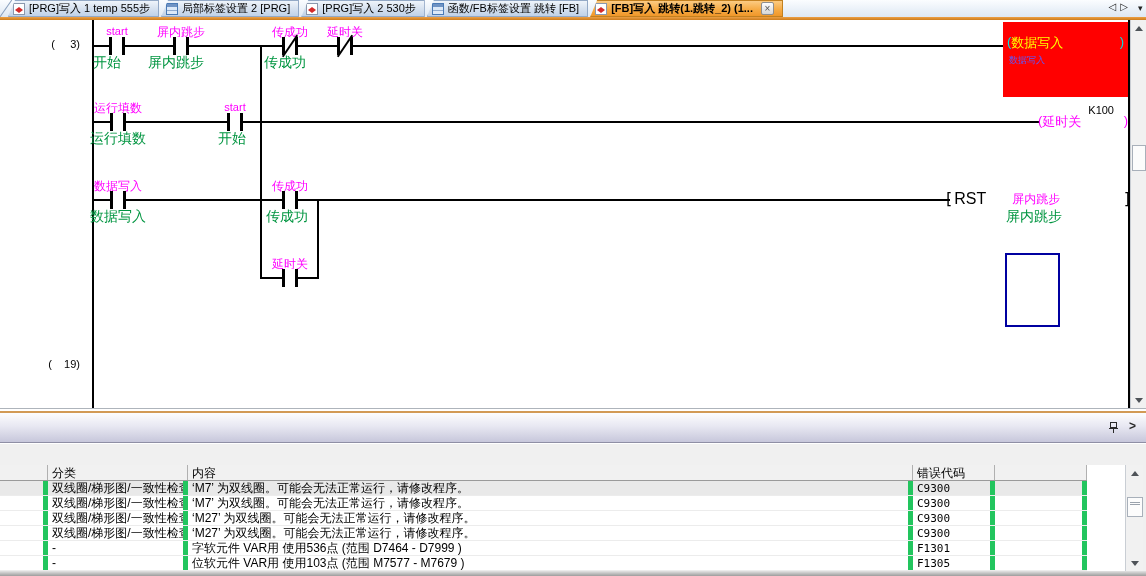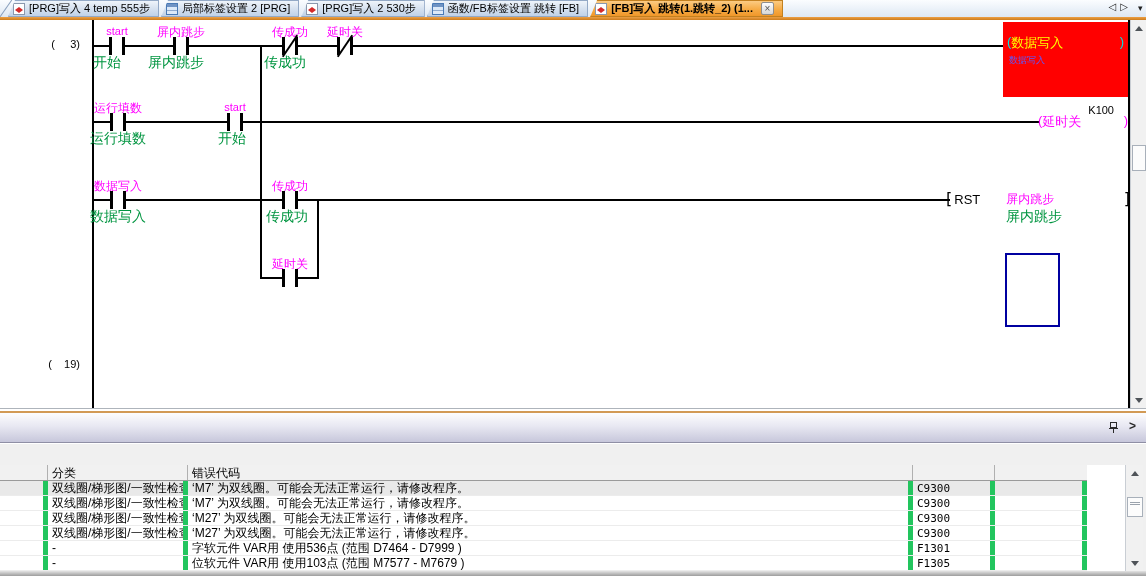--- a/index.html
+++ b/index.html
@@ -55,21 +55,21 @@
   .cursor-red { position:absolute; left:1003px; top:2px; width:125px; height:75px; background:#ff0000; }
   .coil-line { position:absolute; left:4px; right:4px; top:12px; display:flex; font-size:13px; }
   .paren { color:#00e0e0; }
   .coil-name { color:#ffff00; }
   .spacer { flex:1; }
   .coil-com { position:absolute; left:6px; top:32px; color:#5a5aff; font-size:9px; }
   .k100 { position:absolute; left:1070px; top:84px; width:44px; text-align:right; font-size:11px; color:#000; }
   .coil2 { position:absolute; left:1038px; top:93px; width:90px; display:flex; font-size:13px; color:#ff00ff; }
   .rst { position:absolute; left:946px; top:170px; width:184px; height:18px; display:flex; align-items:center; }
   .rst .brk { font-size:16px; line-height:16px; color:#000; font-family:"DejaVu Sans",sans-serif; }
-  .rst .op { font-size:13px; color:#000; margin-left:2px; }
+  .rst .op { font-size:16px; color:#000; margin-left:2px; }
   .rst .operand { font-size:12px; color:#ff00ff; margin-left:26px; }
   .bluebox { position:absolute; left:1005px; top:233px; width:55px; height:74px; border:2px solid #0000a0;
     background:#fff; }
 
   
   .vsb { position:absolute; width:16px; background:#f1f1f1; border-left:1px solid #c9ced4; }
   .sa { position:absolute; left:0; width:16px; height:16px; background:#f1f1f1; display:flex;
     align-items:center; justify-content:center; }
   .tri-up { width:0; height:0; border-left:4px solid transparent; border-right:4px solid transparent;
     border-bottom:5px solid #4e5358; }
@@ -112,21 +112,21 @@
 <div id="page">
 
   <div class="tabbar">
     <div class="strip-slant"></div>
 
     <div class="tab">
       <span class="ticon prg">
           <span class="p1"></span>
           <span class="p2"></span>
         </span>
-      <span>[PRG]写入 4 temp 555步</span>
+      <span>[PRG]写入 1 temp 555步</span>
     </div>
     <div class="tab">
       <span class="ticon lbl">
           <span class="bar"></span>
           <span class="ln"></span>
         </span>
       <span>局部标签设置 2 [PRG]</span>
     </div>
     <div class="tab">
       <span class="ticon prg">
@@ -277,20 +277,21 @@
         <div class="base"></div>
       </div>
     <div class="cap-chev">&gt;</div>
   </div>
   <div class="gap-strip"></div>
 
   <div class="etable">
     <div class="erow head">
       <div class="ecell"></div>
       <div class="ecell">分类</div>
+      <div class="ecell">内容</div>
       <div class="ecell">错误代码</div>
       <div class="ecell"></div>
     </div>
     <div class="erow sel">
       <div class="ecell"></div>
       <div class="ecell">双线圈/梯形图/一致性检查</div>
       <div class="ecell">‘M7’ 为双线圈。可能会无法正常运行，请修改程序。</div>
       <div class="ecell code">C9300</div>
       <div class="ecell"></div>
     </div>

